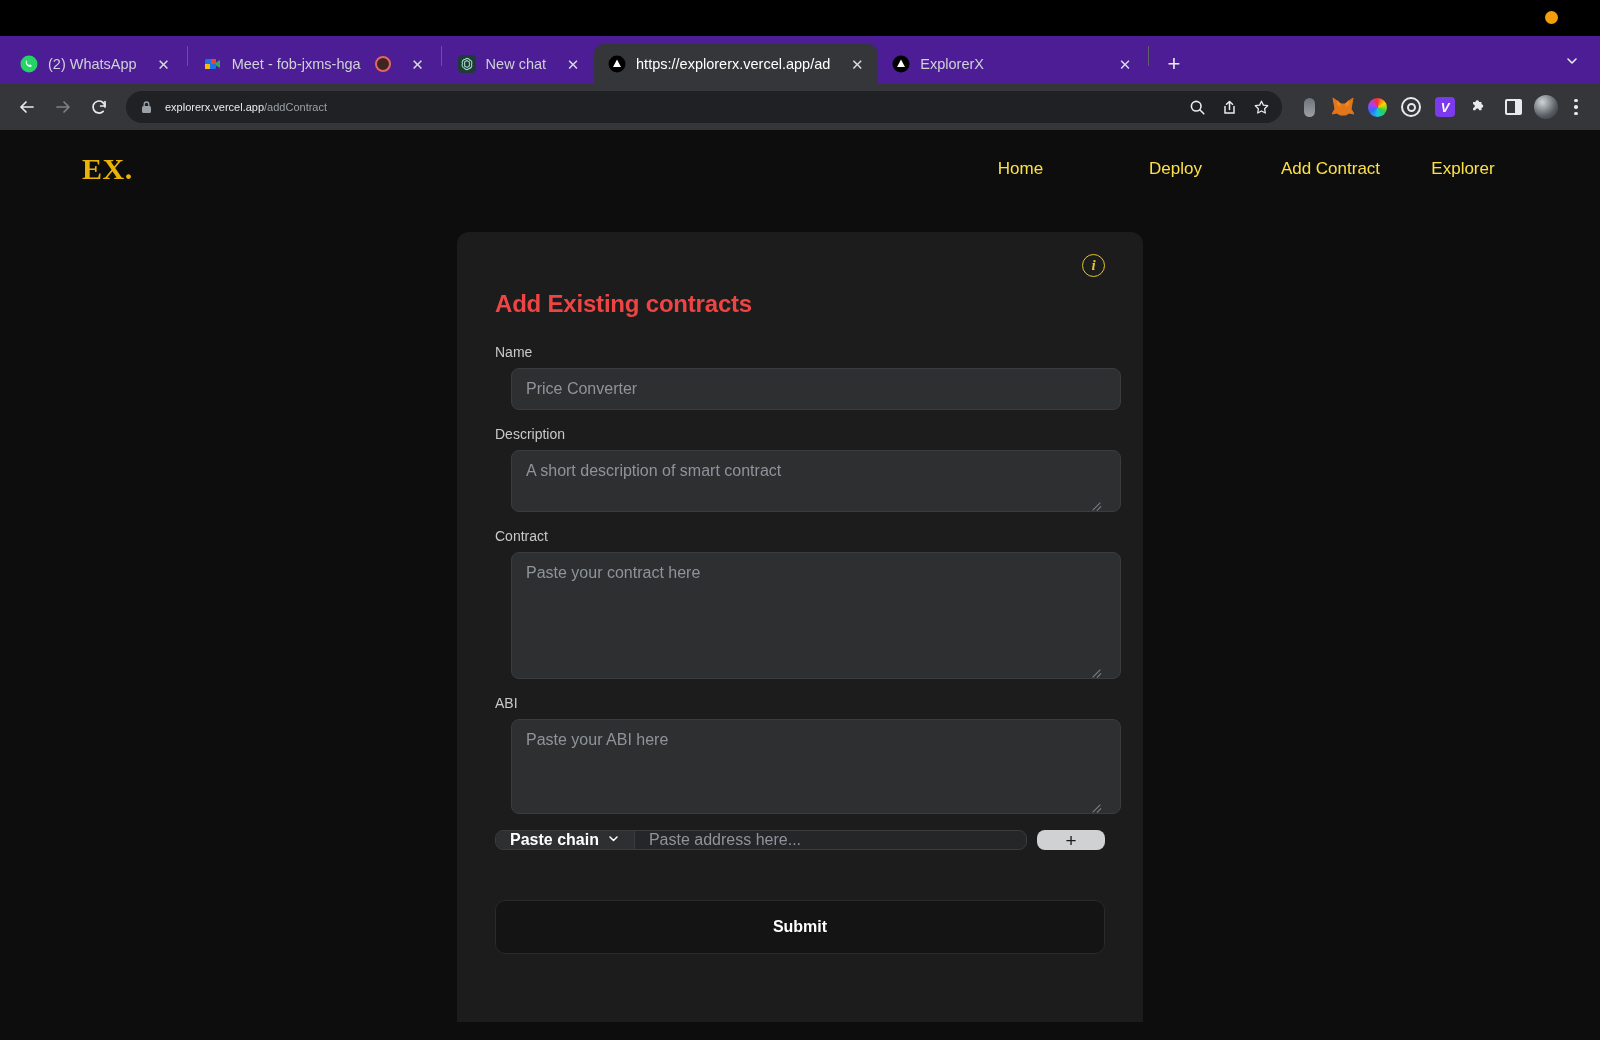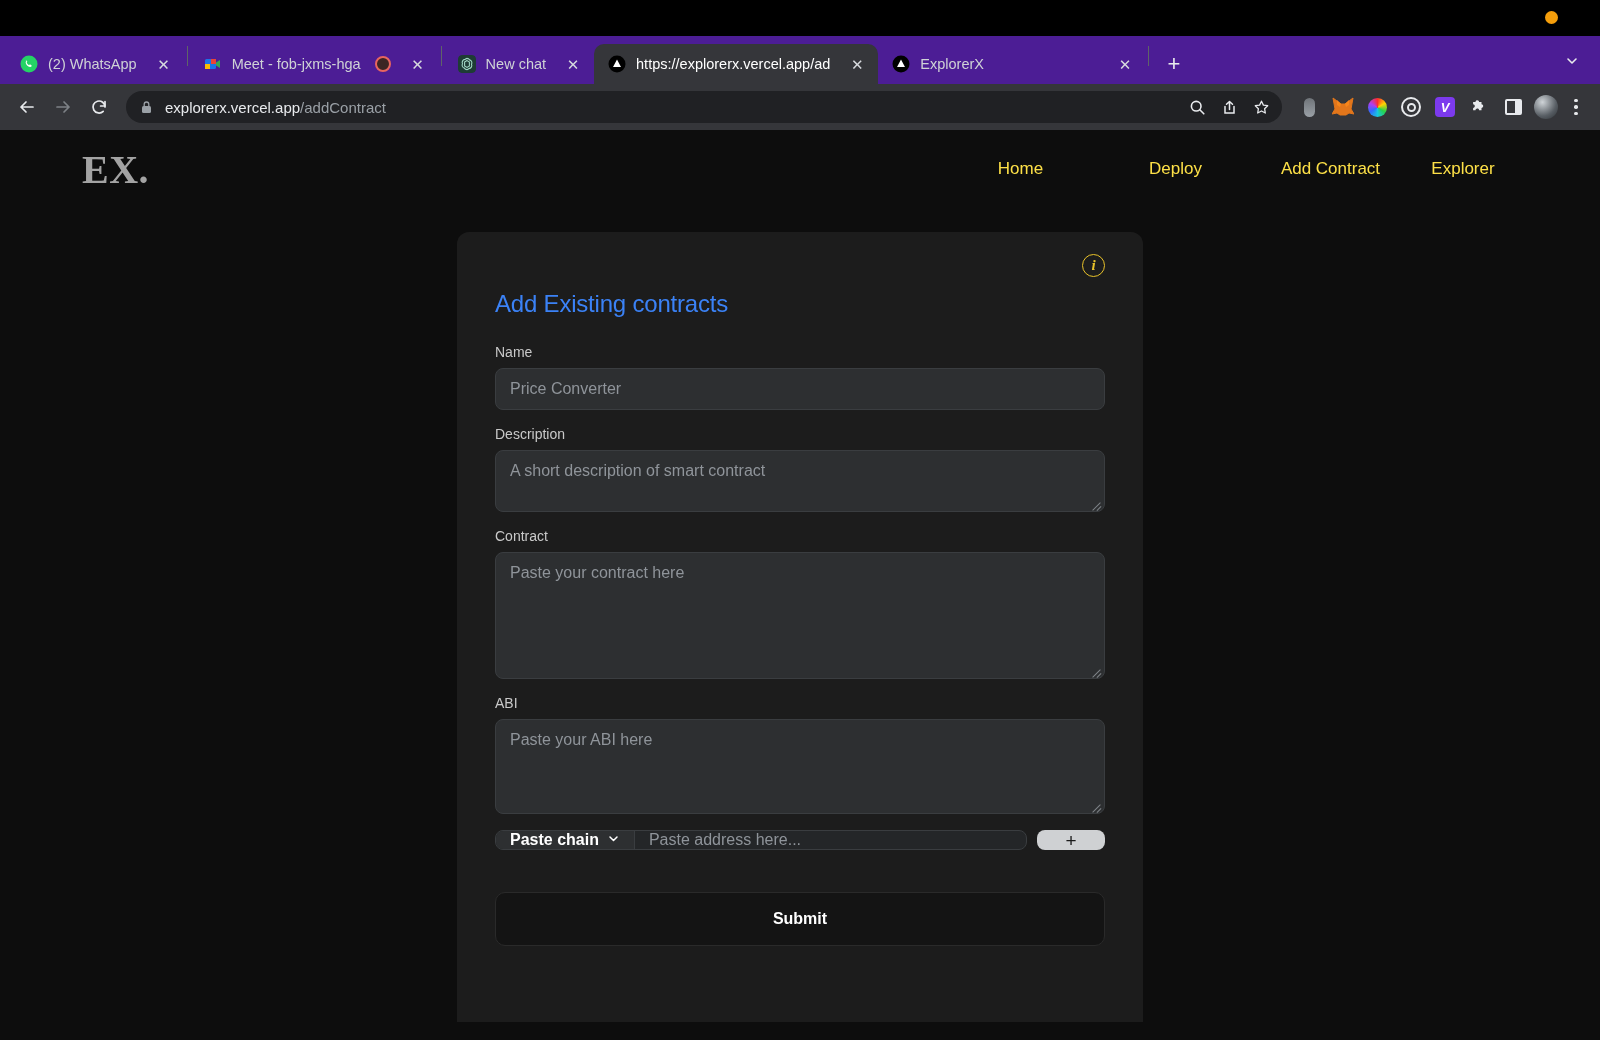--- a/index.html
+++ b/index.html
@@ -98,21 +98,21 @@
     flex: 1 1 auto;
     height: 32px;
     background: #202124;
     border-radius: 16px;
     display: flex; align-items: center;
     margin: 0 8px;
     padding: 0 6px 0 14px;
     min-width: 0;
   }
   .omnibox .lock { margin-right: 12px; display: flex; }
-  .url { font-size: 15px; color: #e8eaed; white-space: nowrap; }
+  .url { font-size: 11px; color: #e8eaed; white-space: nowrap; }
   .url .path { color: #9aa0a6; }
   .omni-actions { margin-left: auto; display: flex; align-items: center; gap: 2px; }
   .omni-btn {
     width: 30px; height: 30px; border-radius: 50%;
     display: flex; align-items: center; justify-content: center;
     color: #e8eaed;
   }
   .ext {
     width: 30px; height: 30px;
     display: flex; align-items: center; justify-content: center;
@@ -169,22 +169,22 @@
     position: relative;
   }
   .site-header {
     height: 78px;
     display: flex; align-items: center;
     padding: 0 82px 0 82px;
   }
   .logo {
     font-family: "Liberation Serif", serif;
     font-weight: bold;
-    font-size: 40px;
-    color: #a3a3a3;
+    font-size: 30px;
+    color: #eab308;
     letter-spacing: 0.5px;
   }
   .site-nav {
     margin-left: auto;
     display: flex; align-items: center;
     gap: 0px;
   }
   .site-nav a {
     color: #fde047;
     font-size: 17px;
@@ -211,41 +211,42 @@
   .info-icon {
     width: 23px; height: 23px; border-radius: 50%;
     border: 1.6px solid #e8c22a;
     color: #e8c22a;
     display: flex; align-items: center; justify-content: center;
     font-family: "Liberation Serif", serif;
     font-size: 15px; font-weight: bold;
     font-style: italic;
   }
   .card-title {
-    font-size: 24px; font-weight: normal; color: #3b82f6;
+    font-size: 24px; font-weight: bold; color: #ef4444;
     margin: 10px 0 26px 0;
     letter-spacing: -0.2px;
   }
   .field { margin-bottom: 16px; }
   .field-label {
     font-size: 14px; color: #c9c9c9;
     margin-bottom: 8px;
     display: block;
   }
   .control {
     width: 100%;
     background: #2d2f31;
     border: 1px solid #3a3d40;
     border-radius: 8px;
     color: #ffffff;
     font-family: "Liberation Sans", sans-serif;
     font-size: 16px;
     padding: 11px 14px;
     outline: none;
     display: block;
+    margin-left: 16px;
   }
   .control::placeholder { color: #8f949a; }
   textarea.control { resize: none; }
   .ta-wrap { position: relative; }
   .ta-grip {
     position: absolute; right: 3px; bottom: 2px;
     width: 12px; height: 12px; pointer-events: none;
     opacity: 0.75;
   }
   .ta-grip::before, .ta-grip::after {
@@ -293,21 +294,21 @@
     flex: 0 0 68px;
     background: #cfd1d3;
     border: none; border-radius: 8px;
     color: #1a1a1a;
     font-size: 19px; line-height: 1;
     display: flex; align-items: center; justify-content: center;
     font-family: "Liberation Sans", sans-serif;
   }
   .submit-btn {
     width: 100%;
-    margin-top: 26px;
+    margin-top: 34px;
     background: #141414;
     border: 1px solid #2a2a2a;
     border-radius: 10px;
     color: #ffffff;
     font-size: 16px; font-weight: bold;
     padding: 17px 0;
     font-family: "Liberation Sans", sans-serif;
   }
 </style>
 </head>

